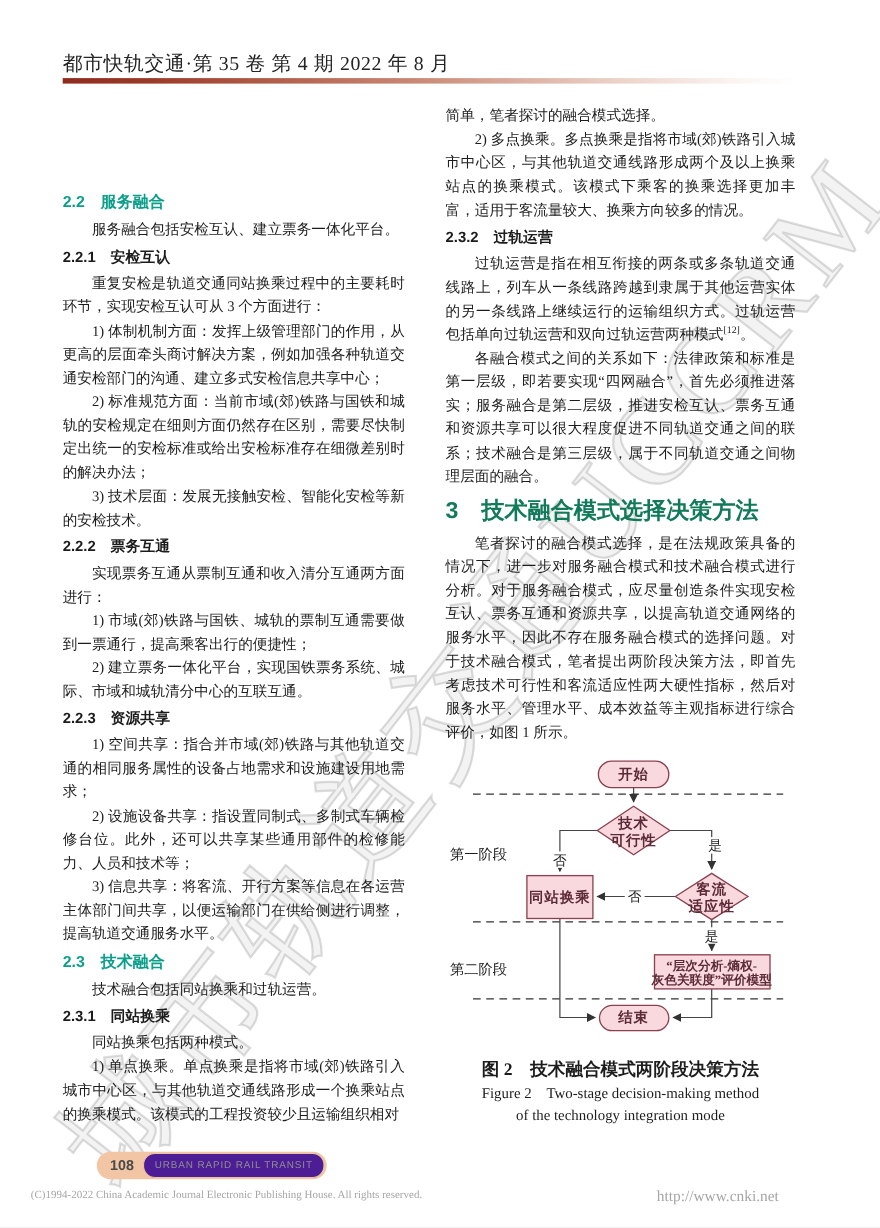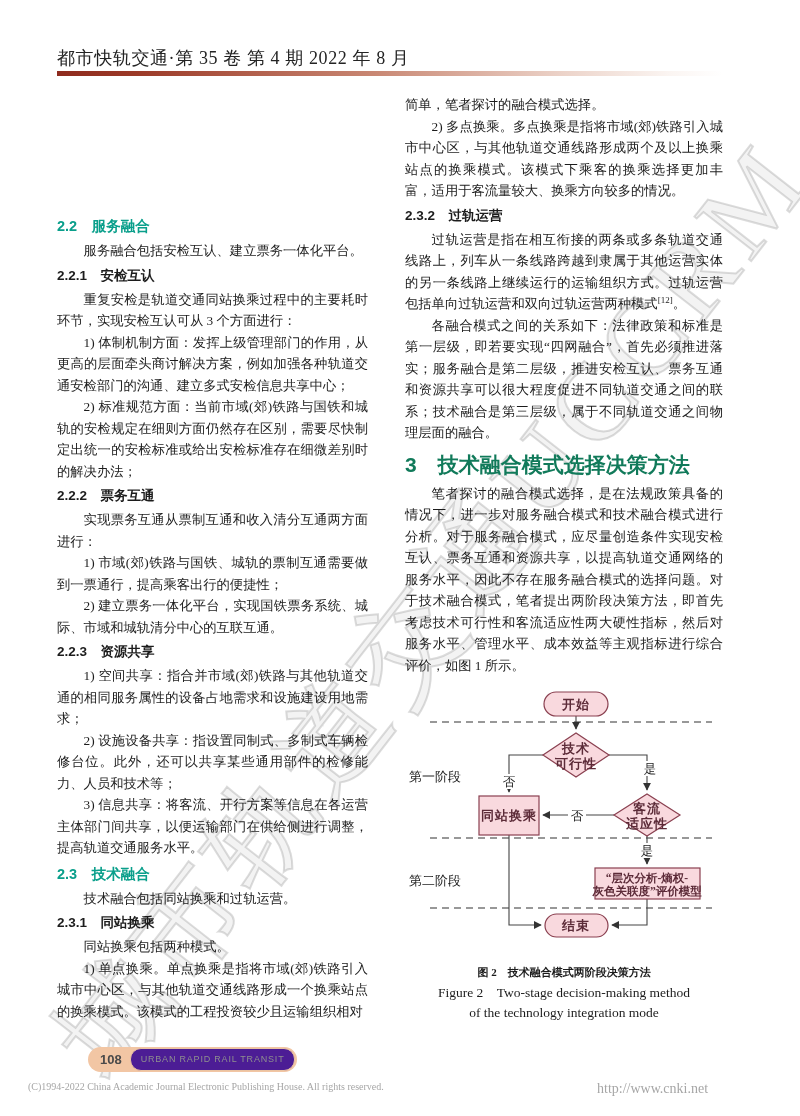--- a/index.html
+++ b/index.html
@@ -13,21 +13,21 @@
   .columns{position:absolute;left:57px;top:94px;width:666px;display:flex;gap:37px;align-items:flex-end;}
   .col-left{width:322px;}
   .col-right{width:318px;}
   p.body{font-size:13.3px;line-height:21.5px;text-align:justify;margin:0;text-indent:2em;}
   p.body.noindent{text-indent:0;}
   .h2s{font-family:"Liberation Sans",sans-serif;font-weight:bold;font-size:14.5px;color:#0a9f8b;margin:4px 0 3px;line-height:22px;}
   .h3s{font-family:"Liberation Sans",sans-serif;font-weight:bold;font-size:13.5px;color:#1c1c1c;margin:3px 0 2px;line-height:22px;}
   .h1s{font-family:"Liberation Sans",sans-serif;font-weight:bold;font-size:21px;color:#117a5a;margin:9px 0 6px;line-height:24px;}
   sup{font-size:9px;line-height:0;}
   .figure{margin-top:8px;}
-  .caption-cn{text-align:center;font-size:11px;font-weight:bold;margin:4px 0 0;line-height:20px;}
+  .caption-cn{text-align:center;font-size:16px;font-weight:bold;margin:4px 0 0;line-height:20px;}
   .caption-en{text-align:center;font-size:13.5px;margin:1px 0 0;line-height:19px;}
   
   svg text{font-family:"Liberation Serif",serif;}
   .node{fill:#f9d9de;stroke:#8a4050;stroke-width:1.2;}
   .node-label{fill:#5c2b38;font-weight:bold;font-size:13px;text-anchor:middle;letter-spacing:1px;}
   .model-label{fill:#5c2b38;font-weight:bold;font-size:11.5px;text-anchor:middle;}
   .branch-label{fill:#222;font-size:12.5px;text-anchor:middle;}
   .stage-label{fill:#1c1c1c;font-size:13px;}
   .flowline{stroke:#444;stroke-width:1.1;fill:none;}
   .dashline{stroke:#333;stroke-width:1.2;stroke-dasharray:7 5;}
@@ -61,20 +61,21 @@
 
   <div class="columns">
 
     <div class="col-left">
       <h2 class="h2s">2.2　服务融合</h2>
       <p class="body">服务融合包括安检互认、建立票务一体化平台。</p>
       <h3 class="h3s">2.2.1　安检互认</h3>
       <p class="body">重复安检是轨道交通同站换乘过程中的主要耗时环节，实现安检互认可从 3 个方面进行：</p>
       <p class="body">1) 体制机制方面：发挥上级管理部门的作用，从更高的层面牵头商讨解决方案，例如加强各种轨道交通安检部门的沟通、建立多式安检信息共享中心；</p>
       <p class="body">2) 标准规范方面：当前市域(郊)铁路与国铁和城轨的安检规定在细则方面仍然存在区别，需要尽快制定出统一的安检标准或给出安检标准存在细微差别时的解决办法；</p>
+      <p class="body">3) 技术层面：发展无接触安检、智能化安检等新的安检技术。</p>
       <h3 class="h3s">2.2.2　票务互通</h3>
       <p class="body">实现票务互通从票制互通和收入清分互通两方面进行：</p>
       <p class="body">1) 市域(郊)铁路与国铁、城轨的票制互通需要做到一票通行，提高乘客出行的便捷性；</p>
       <p class="body">2) 建立票务一体化平台，实现国铁票务系统、城际、市域和城轨清分中心的互联互通。</p>
       <h3 class="h3s">2.2.3　资源共享</h3>
       <p class="body">1) 空间共享：指合并市域(郊)铁路与其他轨道交通的相同服务属性的设备占地需求和设施建设用地需求；</p>
       <p class="body">2) 设施设备共享：指设置同制式、多制式车辆检修台位。此外，还可以共享某些通用部件的检修能力、人员和技术等；</p>
       <p class="body">3) 信息共享：将客流、开行方案等信息在各运营主体部门间共享，以便运输部门在供给侧进行调整，提高轨道交通服务水平。</p>
       <h2 class="h2s">2.3　技术融合</h2>
       <p class="body">技术融合包括同站换乘和过轨运营。</p>

